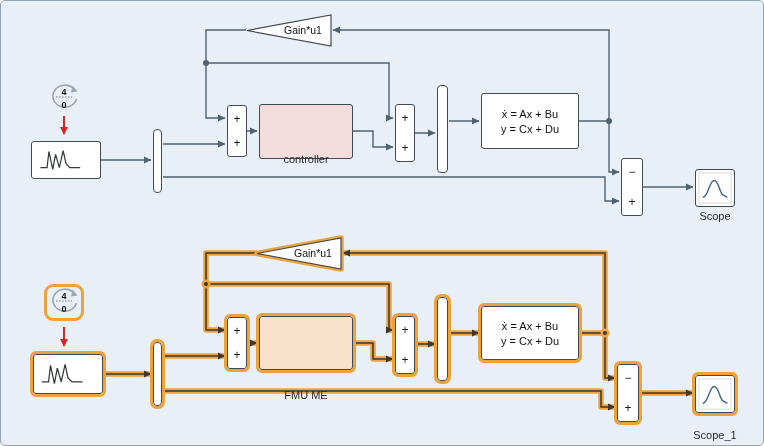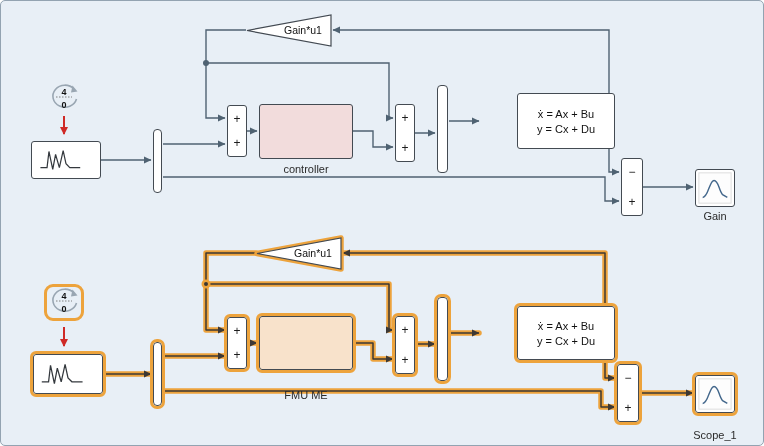--- a/index.html
+++ b/index.html
@@ -7,21 +7,21 @@
           border-radius:5px;box-sizing:border-box;overflow:hidden;}
   svg.wires{position:absolute;left:0;top:0;}
   .w{fill:none;stroke:#4f6272;stroke-width:1.4px;}
   .ho{fill:none;stroke:#eda33c;stroke-width:5.5px;stroke-linejoin:round;stroke-linecap:round;}
   .hc{fill:none;stroke:#3d3833;stroke-width:1.5px;stroke-linejoin:round;}
   .block{position:absolute;box-sizing:border-box;background:#fff;border:1px solid #434a52;border-radius:3px;}
   .bar{border-radius:4px;}
   .sum{display:flex;flex-direction:column;justify-content:space-between;align-items:center;
        padding:7px 0;font-size:12px;line-height:1;color:#1c1c1c;}
   .ss{display:flex;flex-direction:column;justify-content:center;align-items:center;gap:3px;
-      font-size:11px;color:#111;margin-left:36px;}
+      font-size:11px;color:#111;}
   .ctl{background:#f2dcdc;}
   .fmu{background:#f8e2cb;}
   .hl{outline:3px solid #eda33c;outline-offset:0px;}
   .blabel{position:absolute;text-align:center;font-size:11px;color:#2b2b2b;}
   .gain-svg{position:absolute;overflow:visible;}
   .icon-svg{width:100%;height:100%;display:block;}
   .seqwrap{position:absolute;border-radius:6px;}
 </style>
 </head>
 <body>
@@ -138,21 +138,21 @@
   </div>
 
   <div class="block bar" style="left:152px;top:128px;width:9px;height:64px"></div>
 
   <div class="block sum" style="left:226px;top:104px;width:20px;height:52px">
     <span>+</span>
     <span>+</span>
   </div>
 
   <div class="block ctl" style="left:258px;top:103px;width:94px;height:55px"></div>
-  <div class="blabel" style="left:258px;top:162px;width:94px">controller</div>
+  <div class="blabel" style="left:258px;top:152px;width:94px">controller</div>
 
   <div class="block sum" style="left:394px;top:103px;width:20px;height:58px">
     <span>+</span>
     <span>+</span>
   </div>
 
   <div class="block bar" style="left:436px;top:84px;width:11px;height:88px"></div>
 
   <div class="block ss" style="left:480px;top:92px;width:98px;height:56px">
     <div>ẋ = Ax + Bu</div>
@@ -163,21 +163,21 @@
     <span>−</span>
     <span>+</span>
   </div>
 
   <div class="block" style="left:694px;top:168px;width:40px;height:38px">
     <svg class="icon-svg" viewBox="0 0 40 38">
       <rect x="3" y="3" width="34" height="32" fill="#fdfdfd" stroke="#dcdcdc" stroke-width="1"></rect>
       <path d="M7,29 C 13,29 14,11 19,11 C 24,11 24,22 28,26 L 33,29" fill="none" stroke="#44688c" stroke-width="1.5"></path>
     </svg>
   </div>
-  <div class="blabel" style="left:684px;top:209px;width:60px">Gain</div>
+  <div class="blabel" style="left:684px;top:209px;width:60px">Scope</div>
 
   <svg class="gain-svg" style="left:255px;top:236px" width="86" height="33">
     <polygon points="1,16.5 85,1 85,32" fill="#ffffff" stroke="#eda33c" stroke-width="5.5" stroke-linejoin="round"></polygon>
     <polygon points="1,16.5 85,1 85,32" fill="#ffffff" stroke="#434a52" stroke-width="1.2"></polygon>
     <text x="57" y="20" text-anchor="middle" font-size="10.5" fill="#111">Gain*u1</text>
   </svg>
 
   <div class="seqwrap hl" style="left:46px;top:286px;width:34px;height:31px">
     <svg class="icon-svg" viewBox="0 0 34 31">
       <path d="M27,6 A 12,11 0 1 0 29.5,16" fill="none" stroke="#99a6b2" stroke-width="1.6"></path>

